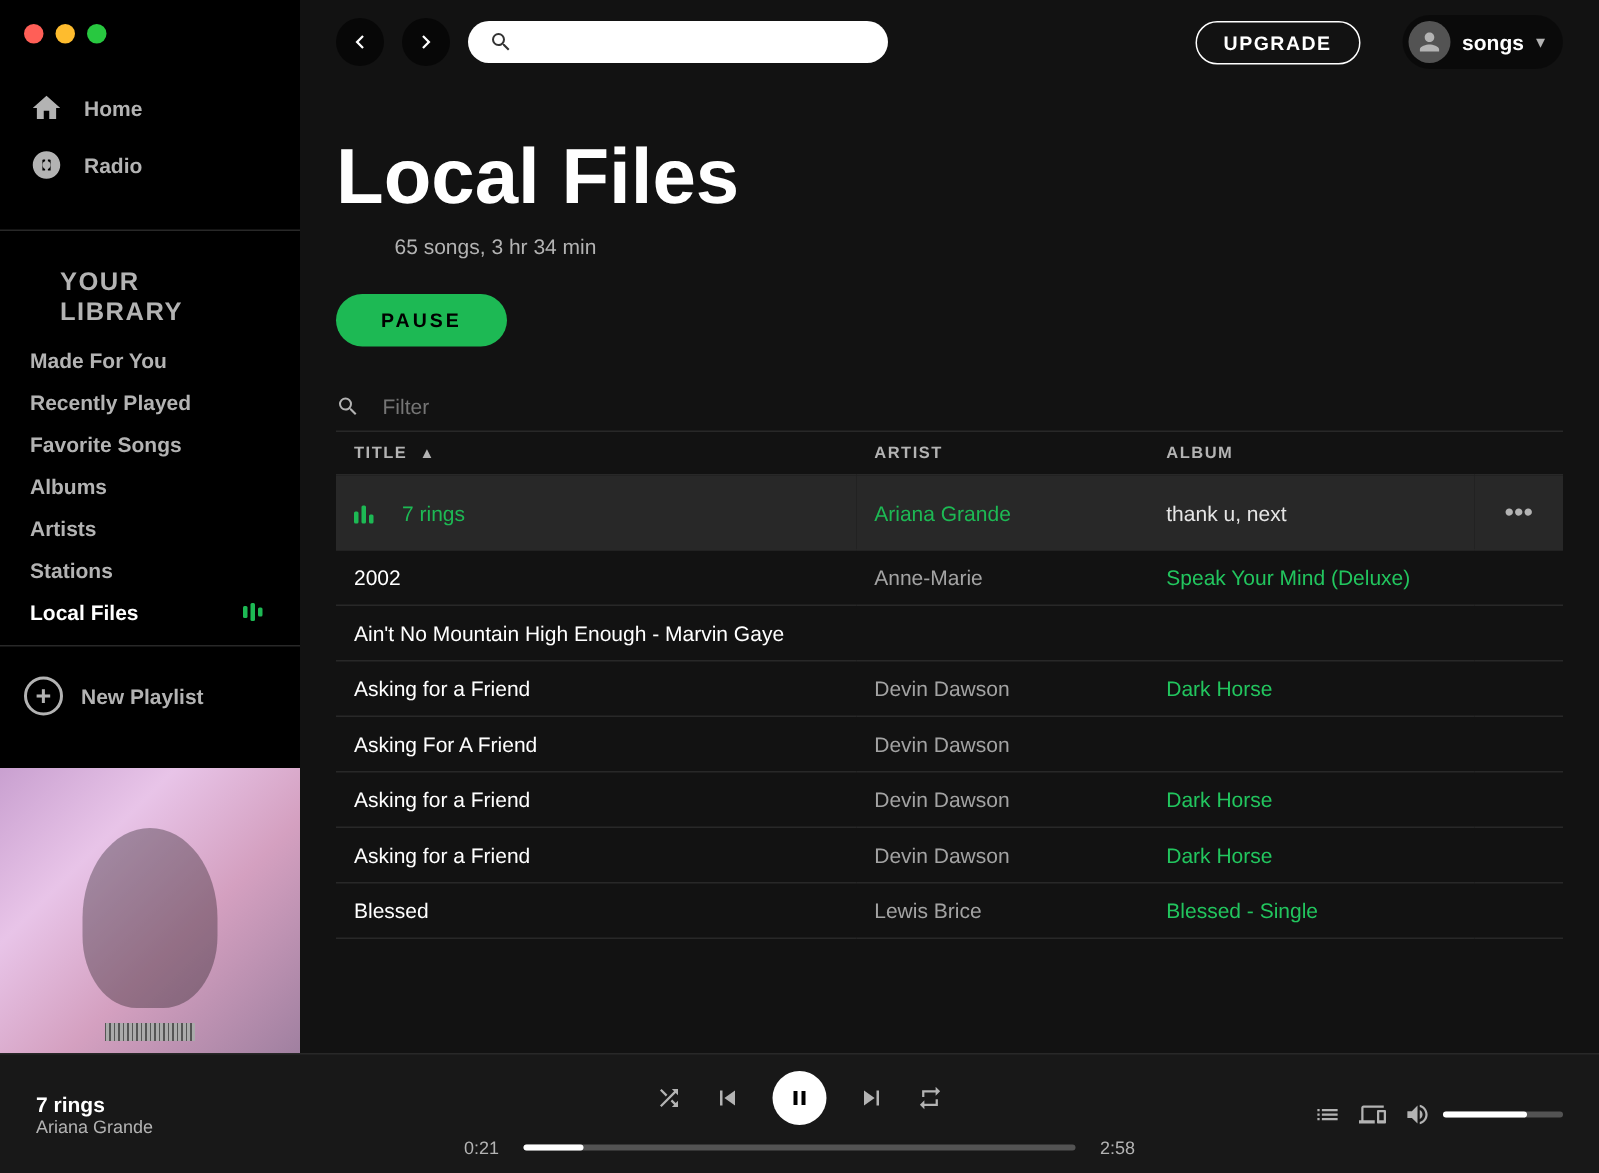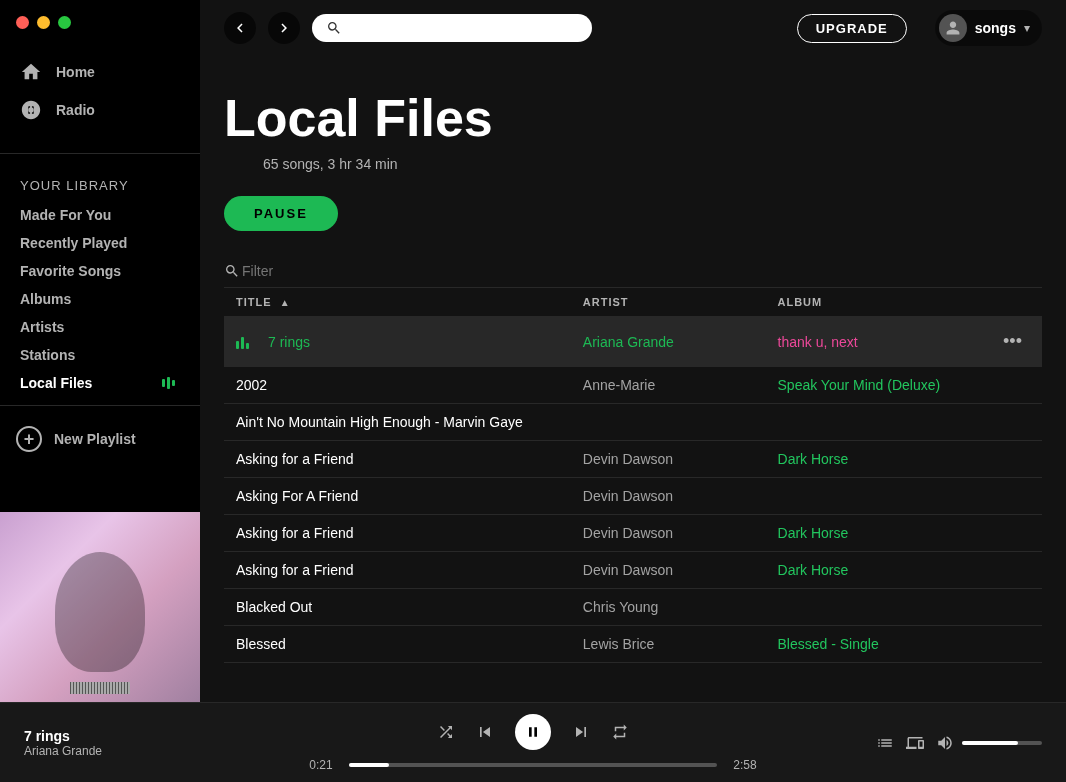--- a/index.html
+++ b/index.html
@@ -45,25 +45,26 @@
       cursor: pointer;
       color: #b3b3b3;
       font-size: 14px;
       font-weight: 600;
       text-decoration: none;
     }
     .sidebar-nav-item svg { width: 22px; height: 22px; flex-shrink: 0; }
 
     .sidebar-section-title {
       padding: 16px 20px 8px;
-      font-size: 13px;
-      font-weight: 400;
+      font-size: 17px;
+      font-weight: 700;
       letter-spacing: 1px;
       color: #b3b3b3;
       text-transform: uppercase;
+      margin-left: 20px;
     }
 
     .sidebar-library-item {
       padding: 6px 20px;
       font-size: 14px;
       font-weight: 600;
       color: #b3b3b3;
       cursor: pointer;
     }
 
@@ -301,21 +302,21 @@
       font-weight: 700;
       letter-spacing: 2px;
       cursor: pointer;
       text-transform: uppercase;
     }
 
     
     .filter-bar {
       display: flex;
       align-items: flex-start;
-      gap: 2px;
+      gap: 15px;
       padding: 16px 0 8px;
       border-bottom: 1px solid #282828;
     }
     .filter-bar svg { width: 16px; height: 16px; color: #b3b3b3; }
     .filter-input {
       background: transparent;
       border: none;
       outline: none;
       color: #b3b3b3;
       font-size: 14px;
@@ -376,21 +377,21 @@
     .sound-wave-icon .w-bar {
       width: 3px;
       background: #1db954;
       border-radius: 1px;
     }
 
     .track-name-active { color: #1db954; }
     .track-name { color: #fff; }
     .track-artist { color: #a3a3a3; }
     .track-album { color: #22c55e; }
-    .track-album-active { color: #ec4899; }
+    .track-album-active { color: #e5e5e5; }
 
     .more-btn {
       background: transparent;
       border: none;
       color: #b3b3b3;
       font-size: 18px;
       cursor: pointer;
       padding: 4px 8px;
     }
 
@@ -725,30 +726,20 @@
                   <span class="track-name">Asking for a Friend</span>
                 </div>
               </td>
               <td class="track-artist">Devin Dawson</td>
               <td class="track-album">Dark Horse</td>
               <td></td>
             </tr>
             <tr>
               <td>
                 <div class="td-title-cell">
-                  <span class="track-name">Blacked Out</span>
-                </div>
-              </td>
-              <td class="track-artist">Chris Young</td>
-              <td class="track-album"></td>
-              <td></td>
-            </tr>
-            <tr>
-              <td>
-                <div class="td-title-cell">
                   <span class="track-name">Blessed</span>
                 </div>
               </td>
               <td class="track-artist">Lewis Brice</td>
               <td class="track-album">Blessed - Single</td>
               <td></td>
             </tr>
           </tbody>
       </table>
     </div>

